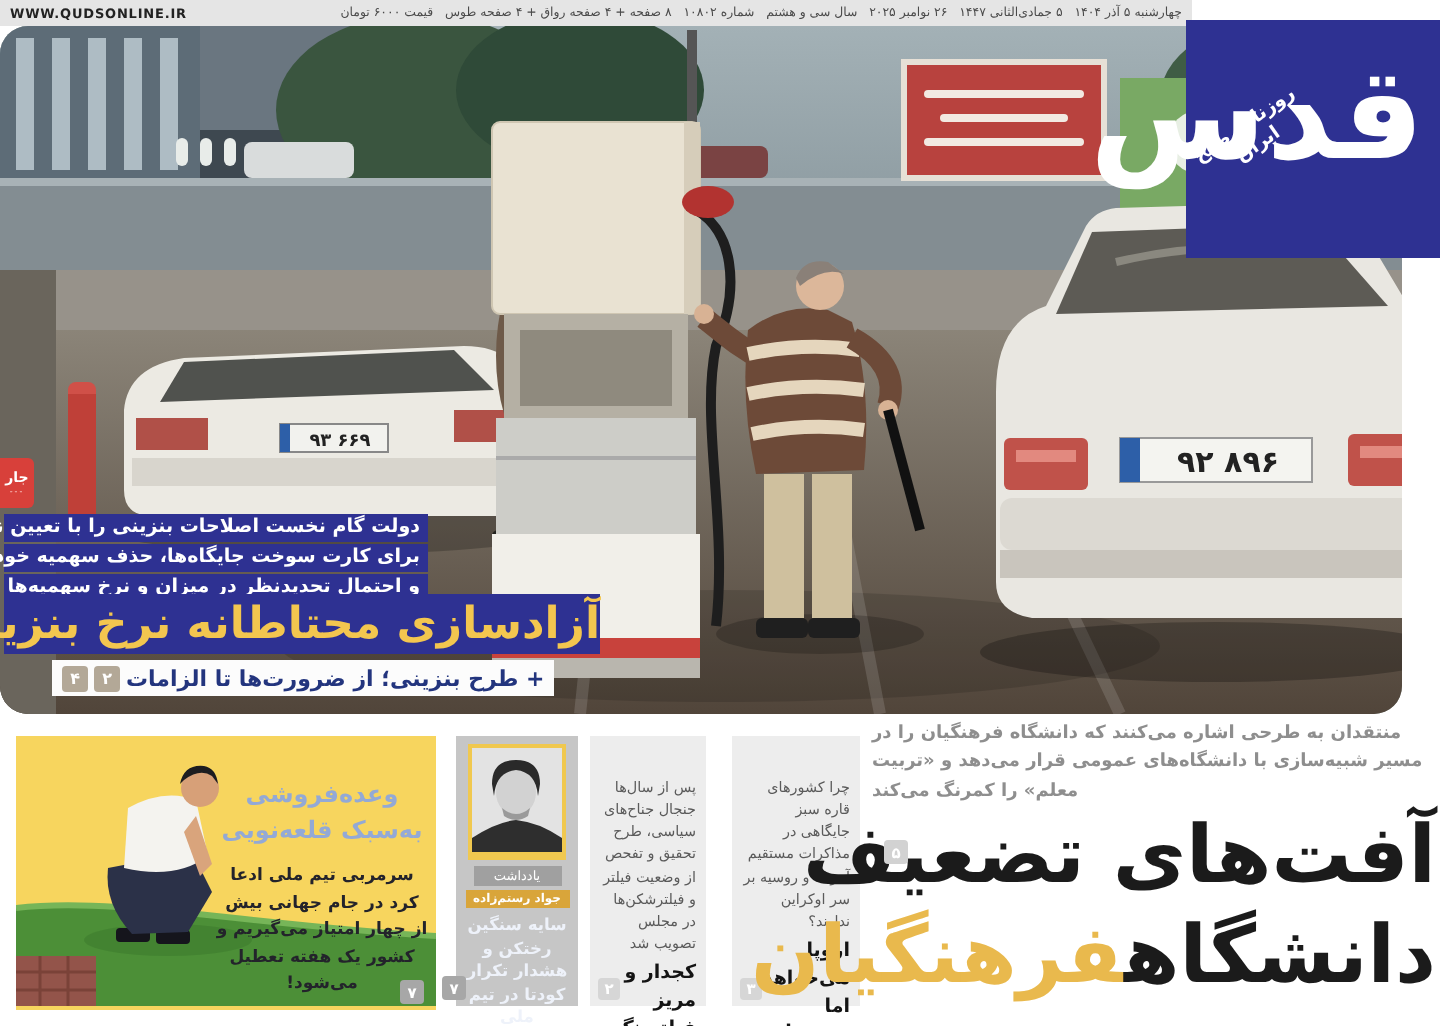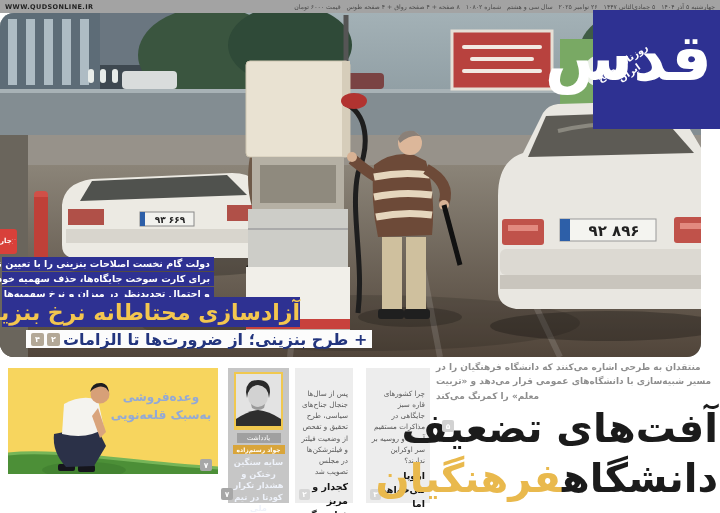--- a/index.html
+++ b/index.html
@@ -1,62 +1,62 @@
 <!DOCTYPE html>
 <html lang="fa"><head>
 <meta charset="utf-8">
 <style>
   html,body{margin:0;padding:0;}
   body{width:720px;height:513px;position:relative;background:#ffffff;
        font-family:"DejaVu Sans",sans-serif;overflow:hidden;}
   #page{position:absolute;inset:0;width:720px;height:513px;background:#fff;}
 
   
-  .topstrip{position:absolute;left:0;top:0;width:720px;height:13px;background:#a3a3a3;
+  .topstrip{position:absolute;left:0;top:0;width:596px;height:13px;background:#e5e5e5;
             display:flex;align-items:center;justify-content:space-between;padding:0 5px;box-sizing:border-box;}
   .site-url{font-size:6.5px;font-weight:bold;color:#222;letter-spacing:.4px;}
   .dateline{direction:rtl;font-size:6.2px;color:#4a4a4a;white-space:pre;}
 
   
   .photo-wrap{position:absolute;left:0;top:13px;width:701px;height:344px;overflow:hidden;background:#8a948f;border-radius:14px;}
 
   
   .logo-box{position:absolute;left:593px;top:10px;width:127px;height:119px;background:#2e3192;z-index:7;}
   .logo-title{position:absolute;right:8px;top:16px;font-size:64px;font-weight:bold;color:#fff;line-height:1;}
   .logo-tagline{position:absolute;left:0px;top:46px;width:66px;transform:rotate(-35deg);
                 font-size:9.5px;font-weight:bold;color:#fff;text-align:center;direction:rtl;line-height:1.25;}
 
   
   .red-tab{position:absolute;left:0;top:229px;width:17px;height:25px;background:#d8403a;z-index:8;
-           border-radius:0 3px 3px 0;display:flex;align-items:center;justify-content:center;}
+           border-radius:0 3px 3px 0;display:flex;flex-direction:column;align-items:center;justify-content:center;}
   .red-tab .t{color:#fff;font-size:7px;font-weight:bold;direction:rtl;line-height:1;}
   .red-tab .d{color:#ffd9d7;font-size:4px;letter-spacing:1px;line-height:1;margin-top:1px;}
 
   
   .kickers{position:absolute;left:2px;top:257px;width:212px;z-index:6;direction:rtl;}
   .kicker-line{display:block;background:#2e3192;color:#fff;font-size:9.5px;font-weight:bold;
                text-align:center;padding:1px 4px 2px;margin-bottom:1px;white-space:nowrap;}
   .headline-box{position:absolute;left:2px;top:297px;width:298px;height:30px;background:#2e3192;z-index:6;
                 display:flex;align-items:center;justify-content:flex-start;direction:rtl;}
   .headline-box span{color:#f3c64f;font-size:22px;font-weight:bold;white-space:nowrap;}
   .subline{position:absolute;left:26px;top:330px;height:18px;background:#fcfcfc;z-index:6;
            display:flex;direction:rtl;align-items:center;gap:3px;padding:0 5px;}
-  .subline .txt{color:#23357e;font-weight:bold;font-size:16px;white-space:nowrap;}
+  .subline .txt{color:#23357e;font-weight:bold;font-size:11px;white-space:nowrap;}
   .badge-sm{width:13px;height:13px;background:#b3a897;color:#fff;font-size:8px;font-weight:bold;
             display:flex;align-items:center;justify-content:center;border-radius:2px;flex:0 0 auto;}
 
   
   .badge{position:absolute;display:flex;align-items:center;justify-content:center;
          color:#fff;font-weight:bold;font-size:7.5px;border-radius:2px;}
 
   
   .bottom{position:absolute;left:0;top:357px;width:720px;height:156px;background:#fff;}
 
   
-  .sport-panel{position:absolute;left:8px;top:11px;width:210px;height:106px;background:#f7d55e;overflow:hidden;}
+  .sport-panel{position:absolute;left:8px;top:11px;width:210px;height:137px;background:#f7d55e;overflow:hidden;}
   .sport-scene{position:absolute;left:0;top:0;}
   .sport-title{position:absolute;right:6px;top:20px;width:102px;direction:rtl;text-align:center;
                color:#93a9d6;font-size:12px;font-weight:bold;line-height:1.5;}
   .sport-body{position:absolute;right:4px;top:64px;width:106px;direction:rtl;text-align:center;
               color:#23232b;font-size:8.5px;font-weight:bold;line-height:1.6;}
   .sport-badge{right:6px;bottom:3px;width:12px;height:12px;background:#a7a7a7;}
 
   
   .note-col{position:absolute;left:228px;top:11px;width:61px;height:135px;background:#c6c6c6;}
   .note-photo{margin:4px auto 0;width:49px;height:58px;background:#f0c84f;padding:2px;box-sizing:border-box;}
@@ -264,20 +264,21 @@
         <ellipse cx="76" cy="102" rx="42" ry="8" fill="#2f6b25" opacity="0.3"></ellipse>
         <rect x="50" y="96" width="17" height="7" rx="2" fill="#15151c"></rect>
         <rect x="70" y="97" width="17" height="7" rx="2" fill="#15151c"></rect>
         <path d="M46,66 L88,58 L98,78 L86,98 L58,99 Q44,84 46,66 Z" fill="#2b3148"></path>
         <path d="M56,36 Q74,26 90,32 L96,60 Q80,72 54,66 Z" fill="#f4f3ef"></path>
         <path d="M90,40 L98,64 L92,70 L84,48 Z" fill="#d9a47c"></path>
         <circle cx="92" cy="26" r="9.5" fill="#d7a078"></circle>
         <path d="M82,24 Q84,14 94,15 Q100,16 101,24 L98,20 Q92,16 84,22 Z" fill="#1d1d20"></path>
       </svg>
       <div class="sport-title">وعده‌فروشی به‌سبک قلعه‌نویی</div>
+      <div class="sport-body">سرمربی تیم ملی ادعا کرد در جام جهانی بیش از چهار امتیاز می‌گیریم و کشور یک هفته تعطیل می‌شود!</div>
       <span class="badge sport-badge">۷</span>
     </div>
 
     <div class="note-col">
       <div class="note-photo">
         <svg width="45" height="52" viewBox="0 0 45 52">
           <rect x="0" y="0" width="45" height="52" fill="#e3e3e3"></rect>
           <path d="M0,52 L0,45 Q12,37 22,36 Q33,37 45,45 L45,52 Z" fill="#2e2e2e"></path>
           <ellipse cx="22" cy="22" rx="10" ry="12" fill="#d2d2d2"></ellipse>
           <path d="M10,18 Q10,6 22,6 Q34,6 34,18 L33,24 Q32,12 22,11 Q12,12 11,24 Z" fill="#2a2a2a"></path>

